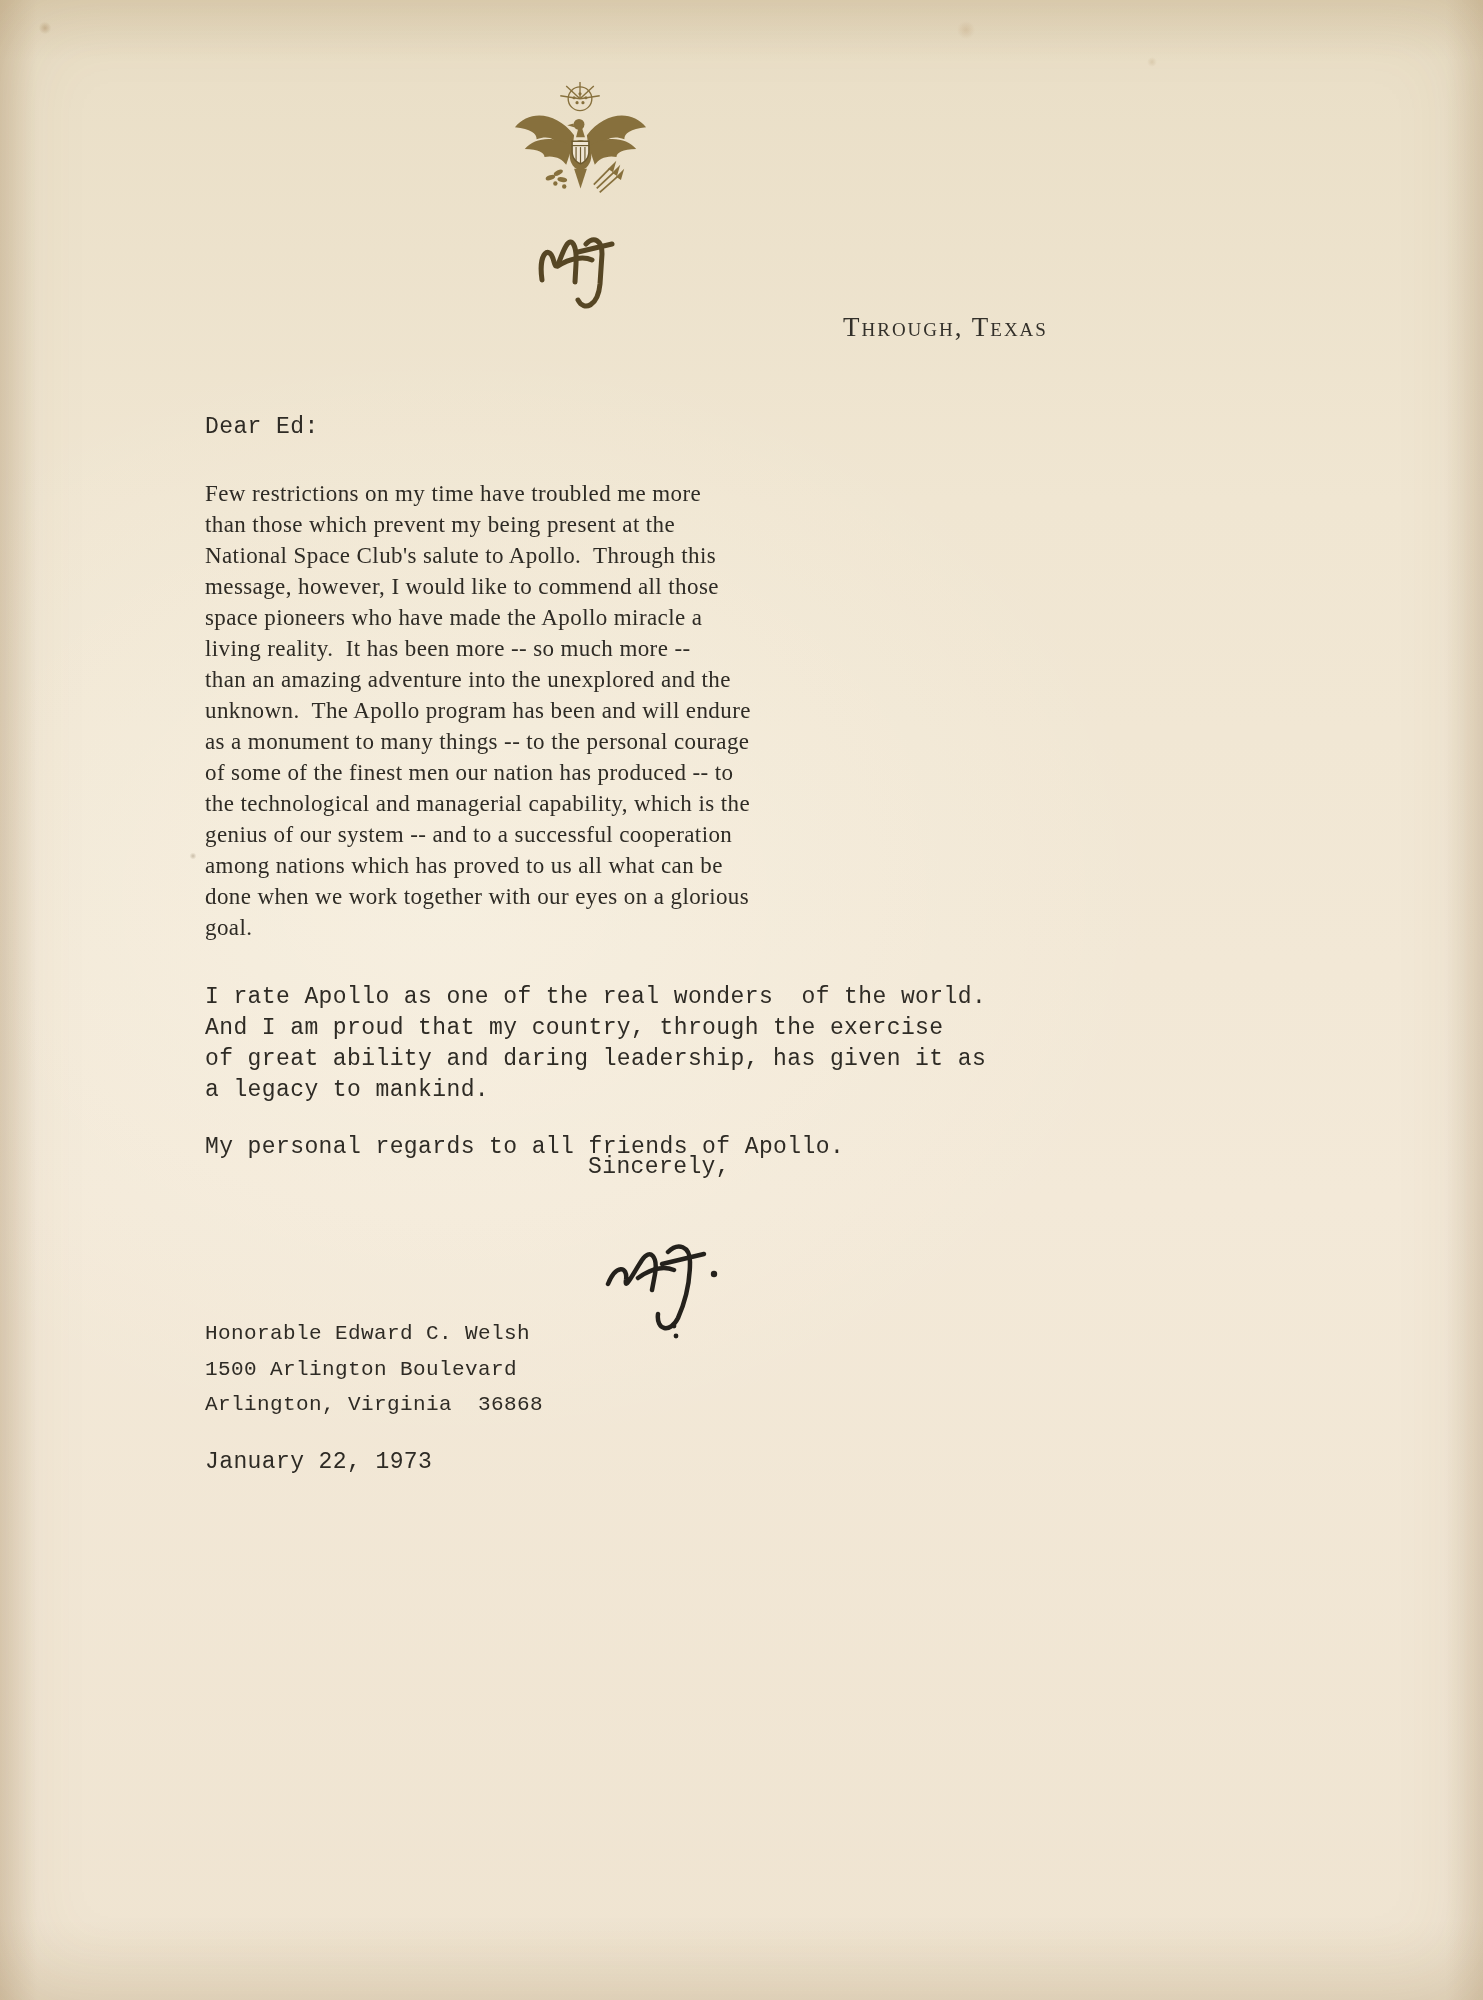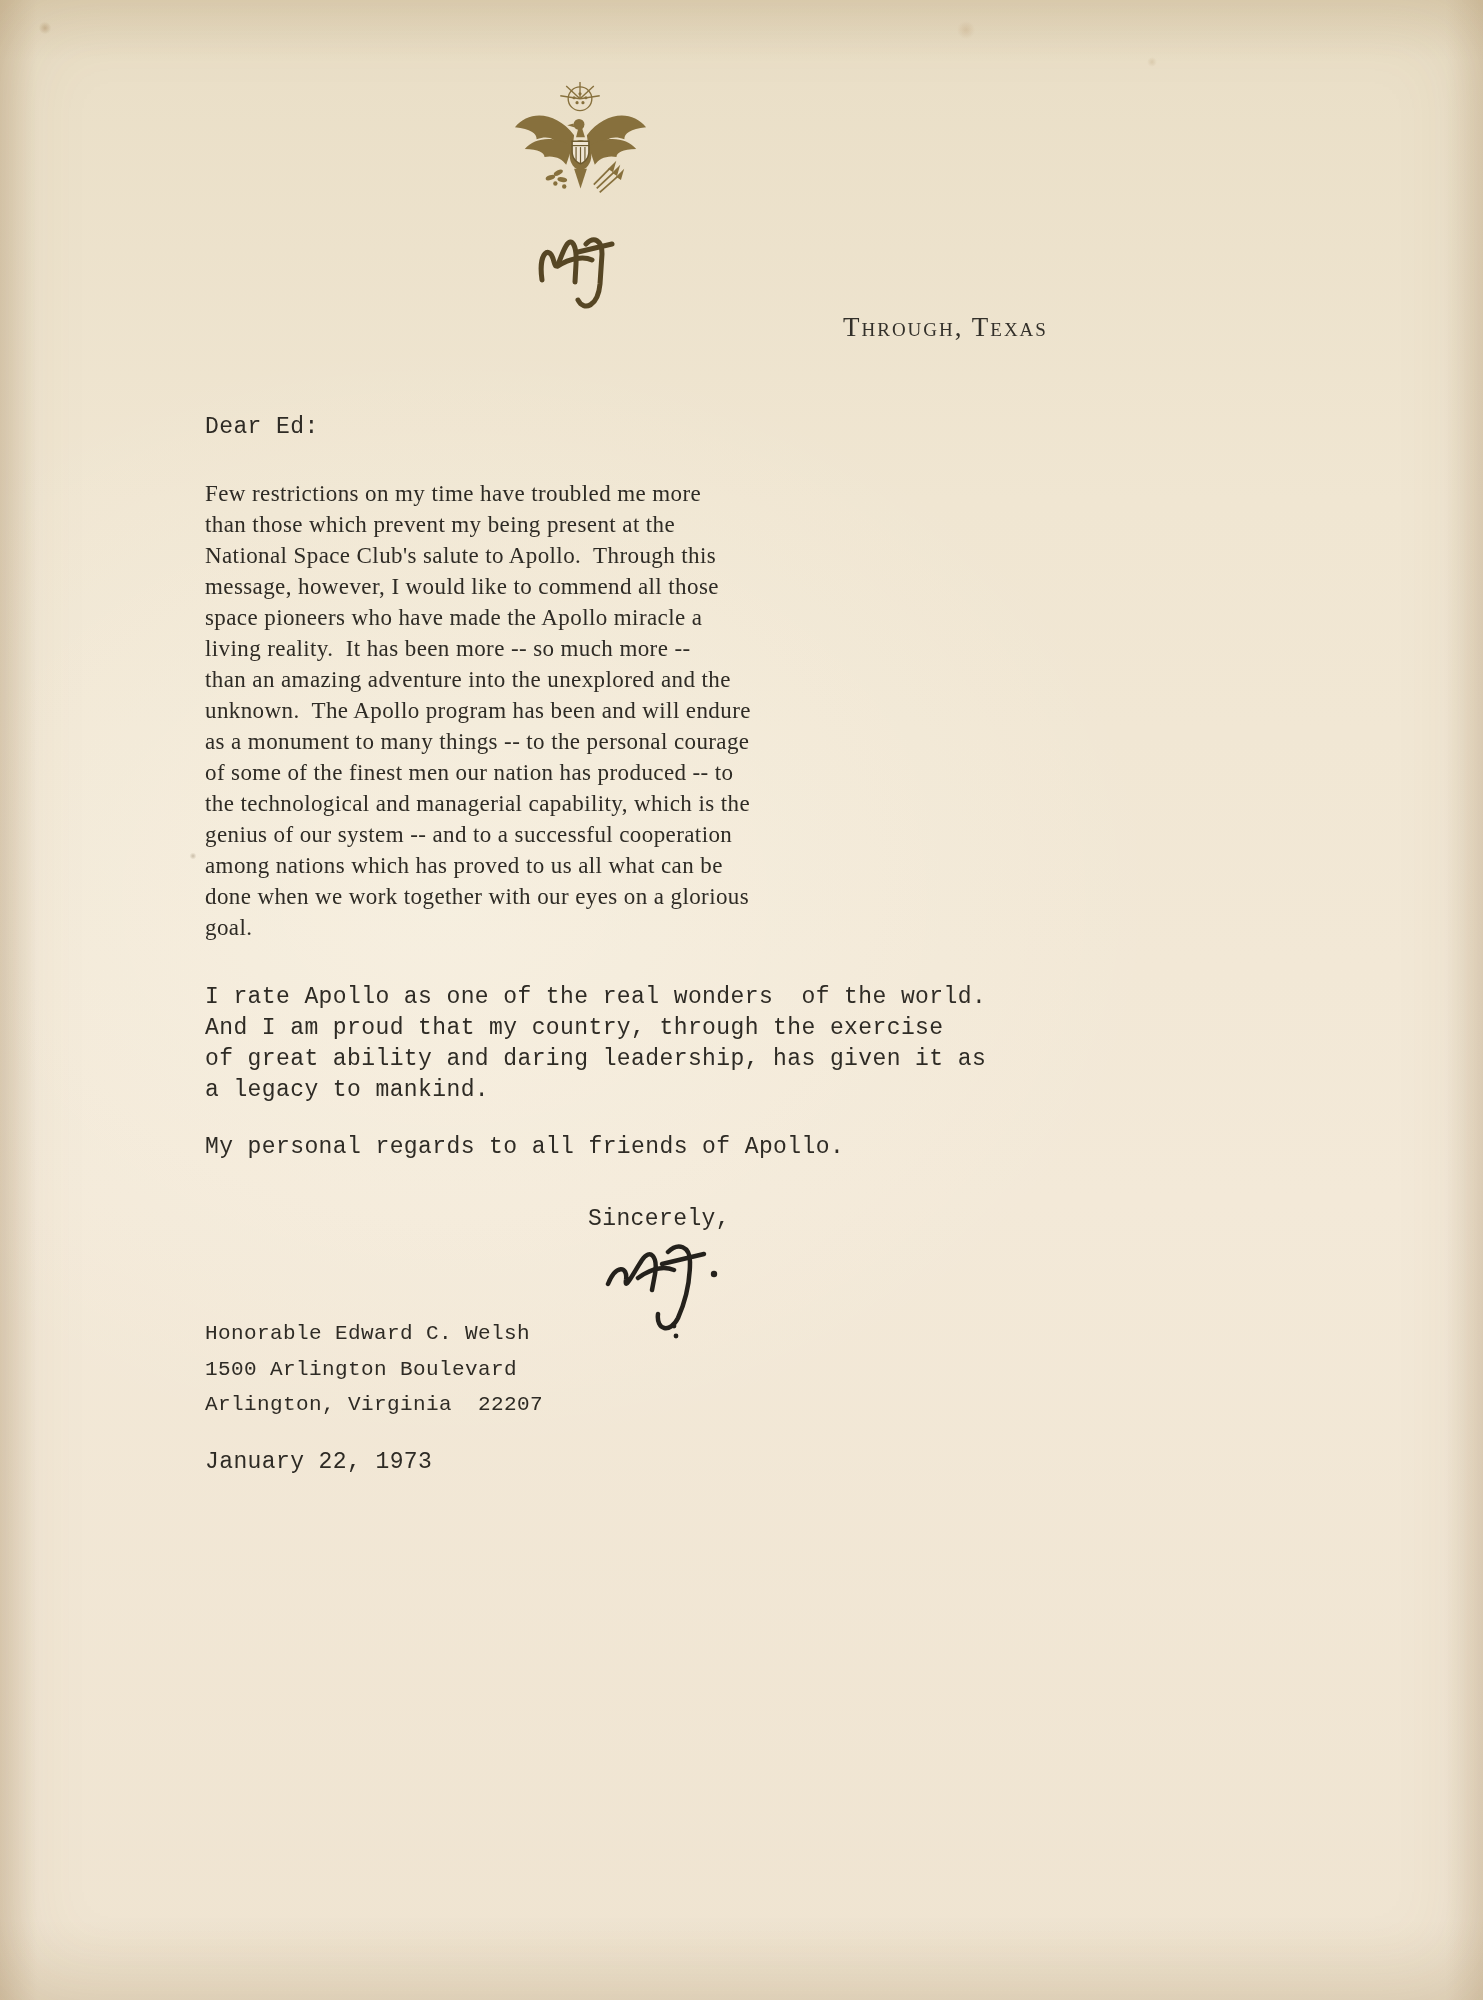--- a/index.html
+++ b/index.html
@@ -59,21 +59,21 @@
     white-space: pre;
     font-size: 23px;
     letter-spacing: 0.4px;
     line-height: 31px;
     color: #2e2b25;
   }
   .salutation { left: 205px; top: 412px; }
   .para-1     { left: 205px; top: 478px; font-family: Liberation Serif, serif; }
   .para-2     { left: 205px; top: 982px; }
   .para-3     { left: 205px; top: 1132px; }
-  .closing    { left: 588px; top: 1204px; }
+  .closing    { left: 588px; top: 1152px; }
 
   .signature {
     position: absolute;
     left: 598px;
     top: 1222px;
     width: 150px;
     height: 125px;
   }
 
   .recipient {
@@ -193,17 +193,17 @@
     </g>
     <g fill="#24211c">
       <circle cx="116" cy="52" r="3.2"></circle>
       <circle cx="76" cy="104" r="2.4"></circle>
       <circle cx="78" cy="114" r="2.4"></circle>
     </g>
   </svg>
 
   <div class="recipient">Honorable Edward C. Welsh
 1500 Arlington Boulevard
-Arlington, Virginia  22207</div>
+Arlington, Virginia  36868</div>
 
   <div class="typed date">January 22, 1973</div>
 
 </div>
 
 </body></html>

